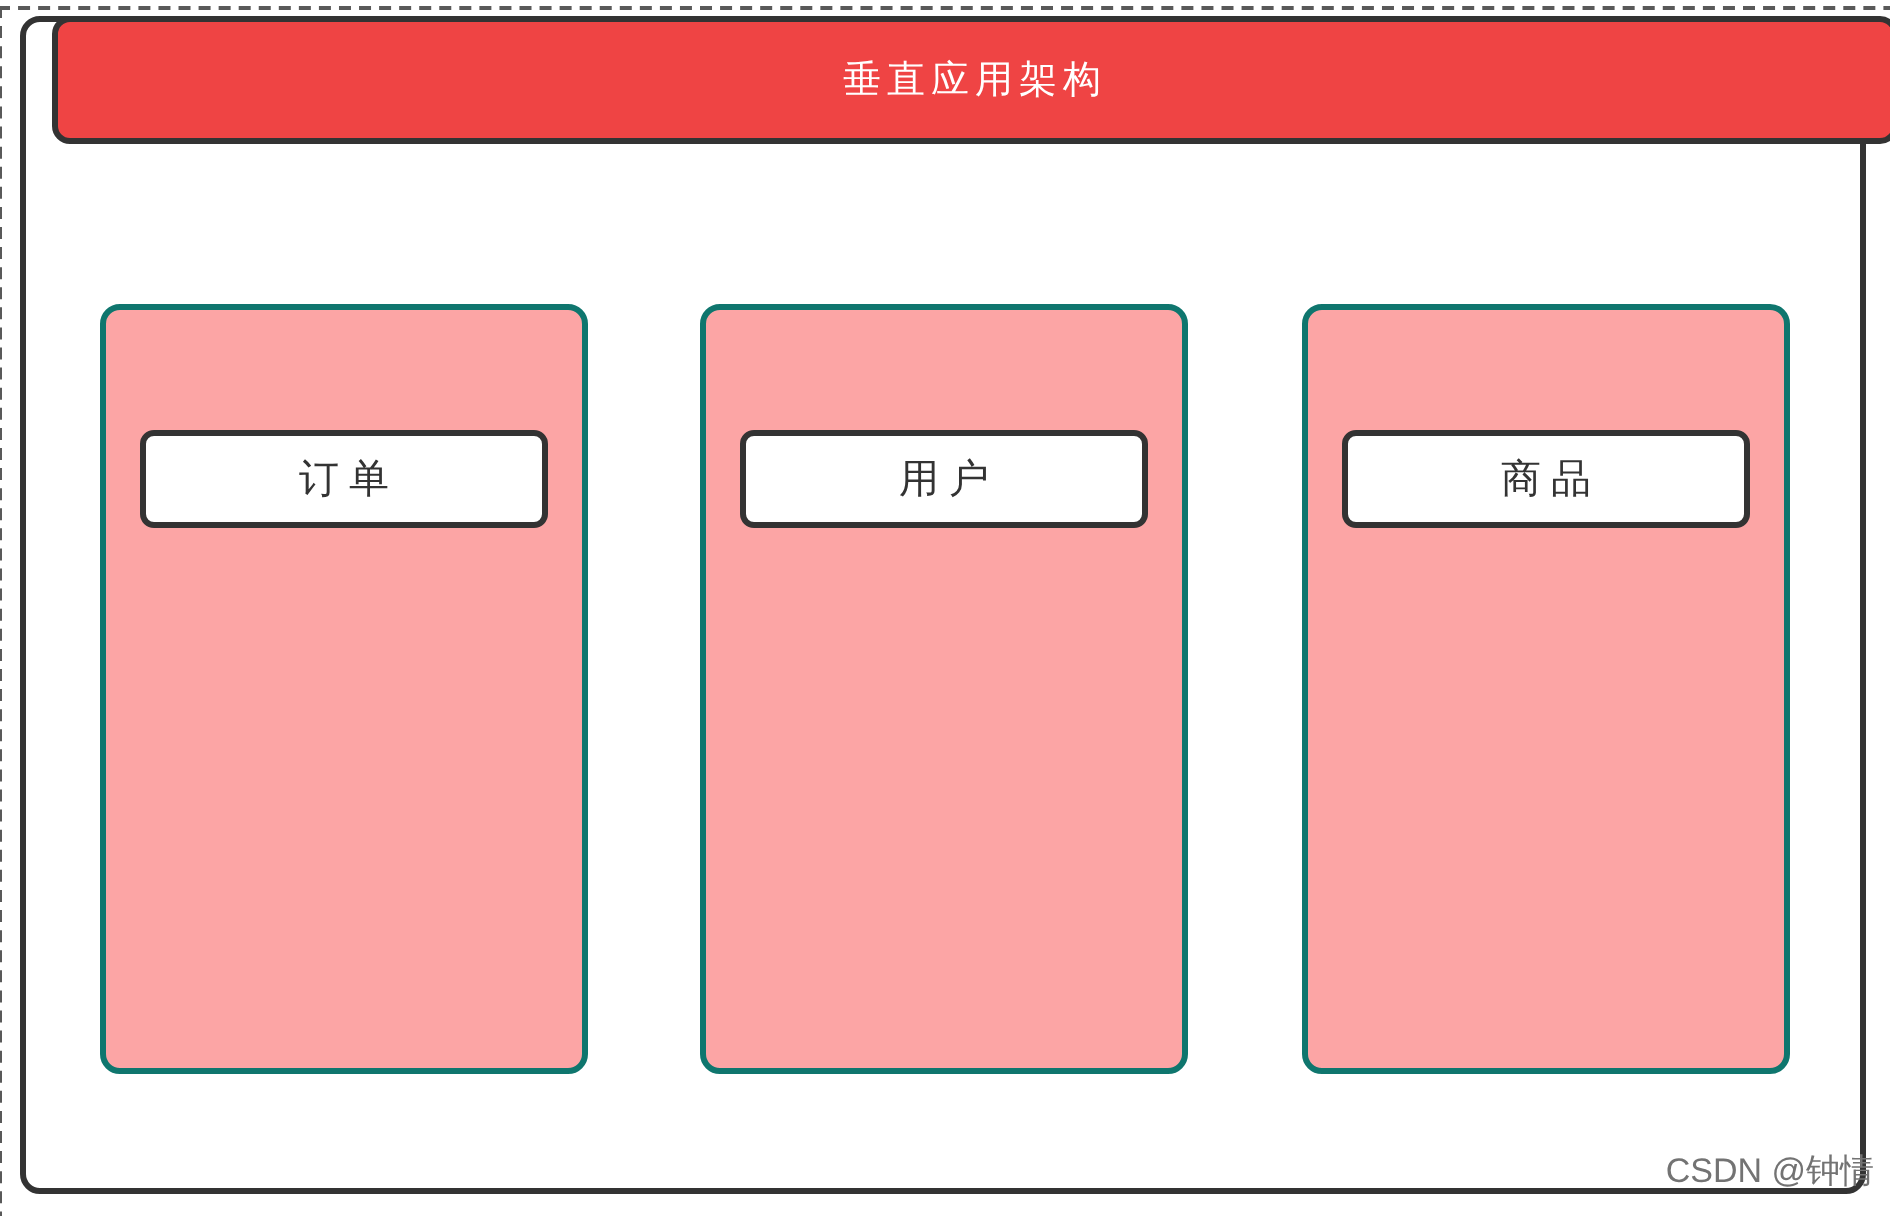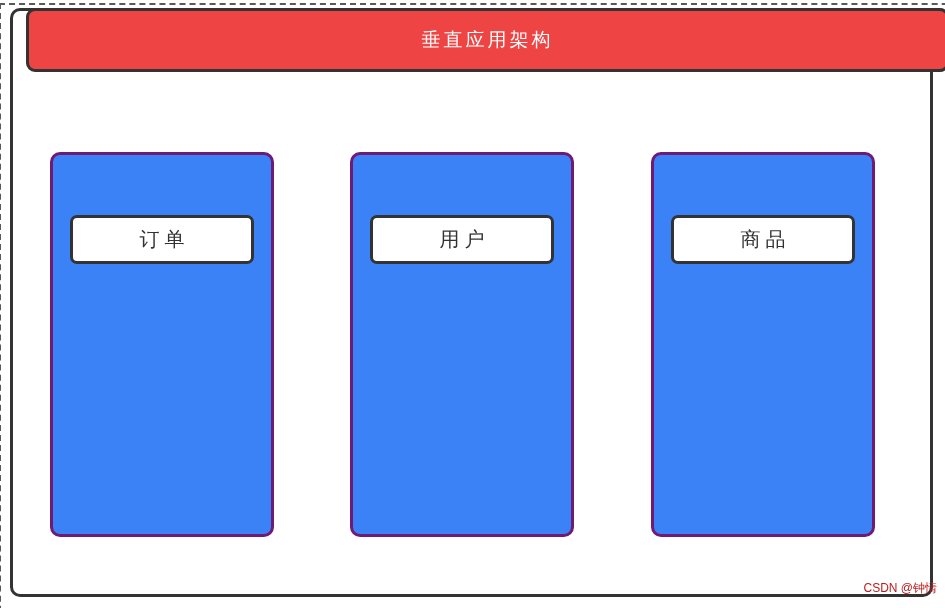--- a/index.html
+++ b/index.html
@@ -56,23 +56,23 @@
   .title-text {
     color: #ffffff;
     font-size: 19px;
     letter-spacing: 3px;
     font-weight: 400;
   }
   .column {
     position: absolute;
     top: 152px;
     height: 385px;
-    width: 224px;
-    background: #3b82f6;
-    border: 3px solid #701a75;
+    width: 244px;
+    background: #fca5a5;
+    border: 3px solid #0f766e;
     border-radius: 10px;
     box-sizing: border-box;
   }
   .col-1 { left: 50px; }
   .col-2 { left: 350px; }
   .col-3 { left: 651px; }
   .label-box {
     position: absolute;
     left: 17px;
     right: 17px;
@@ -90,22 +90,22 @@
     color: #333333;
     font-size: 20px;
     letter-spacing: 5px;
     text-indent: 5px; 
     font-weight: 400;
   }
   .watermark {
     position: absolute;
     right: 8px;
     bottom: 11px;
-    color: #b91c1c;
-    font-size: 12px;
+    color: #737373;
+    font-size: 17px;
     z-index: 5;
     white-space: nowrap;
   }
 </style>
 </head>
 <body>
 
 <div class="canvas">
 
   <div class="dash-frame"></div>

